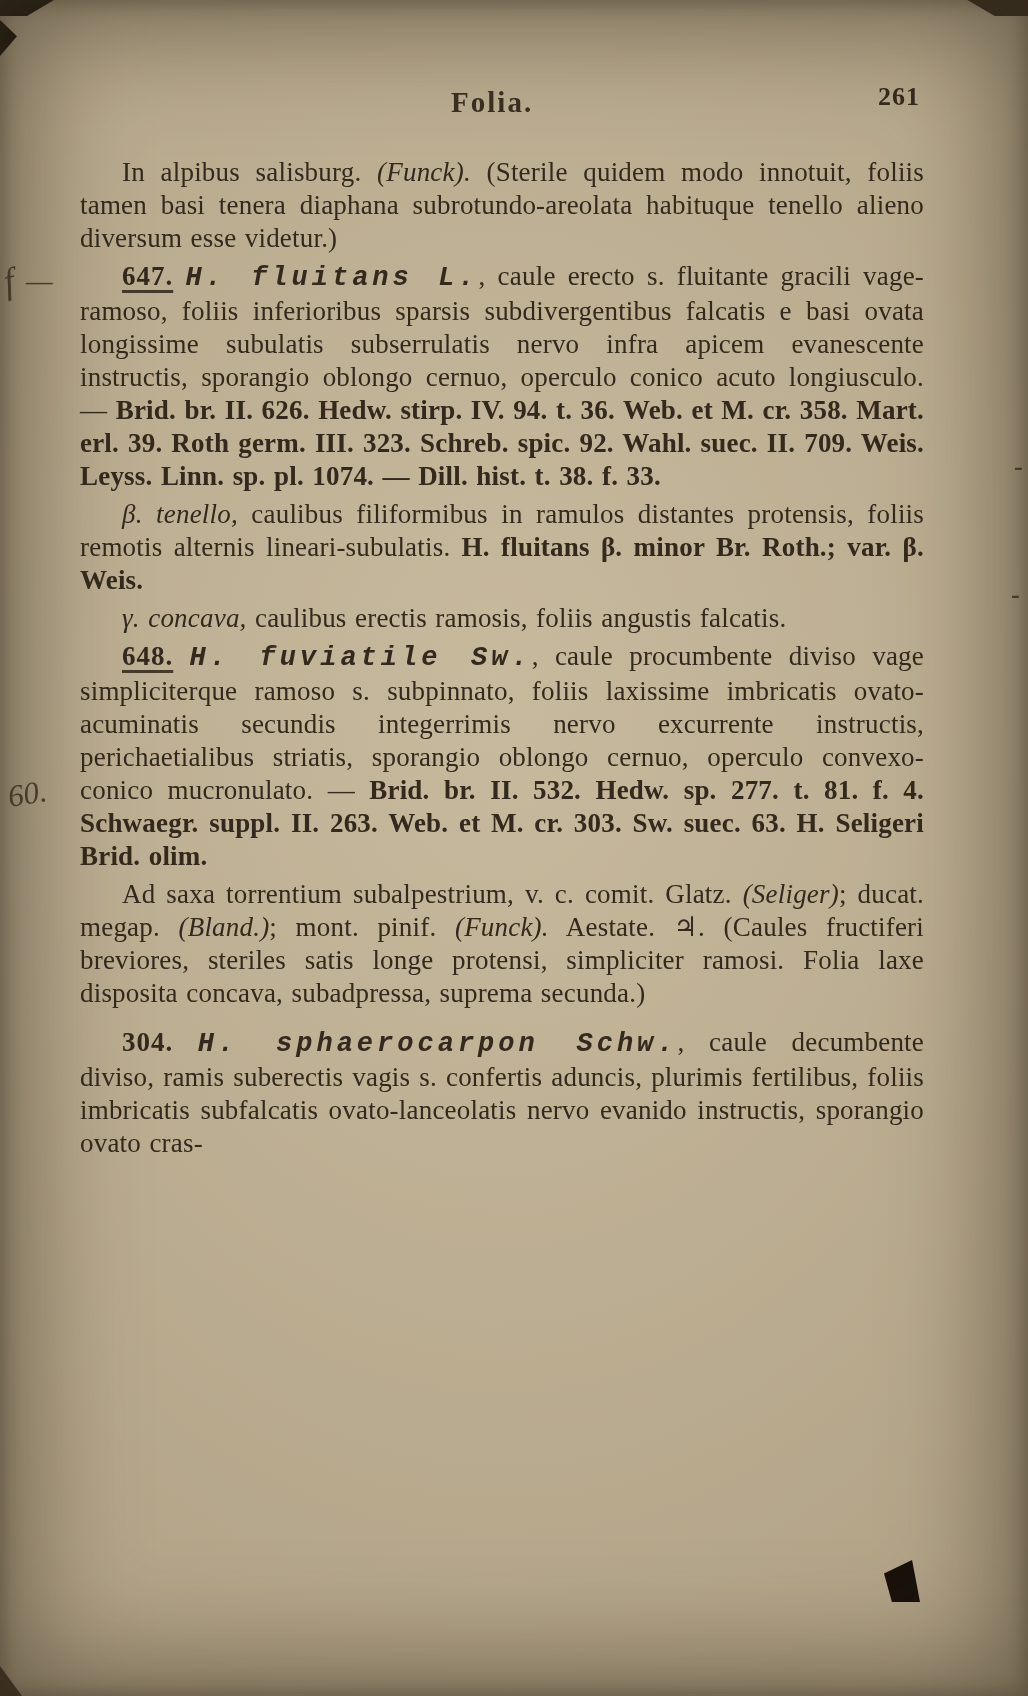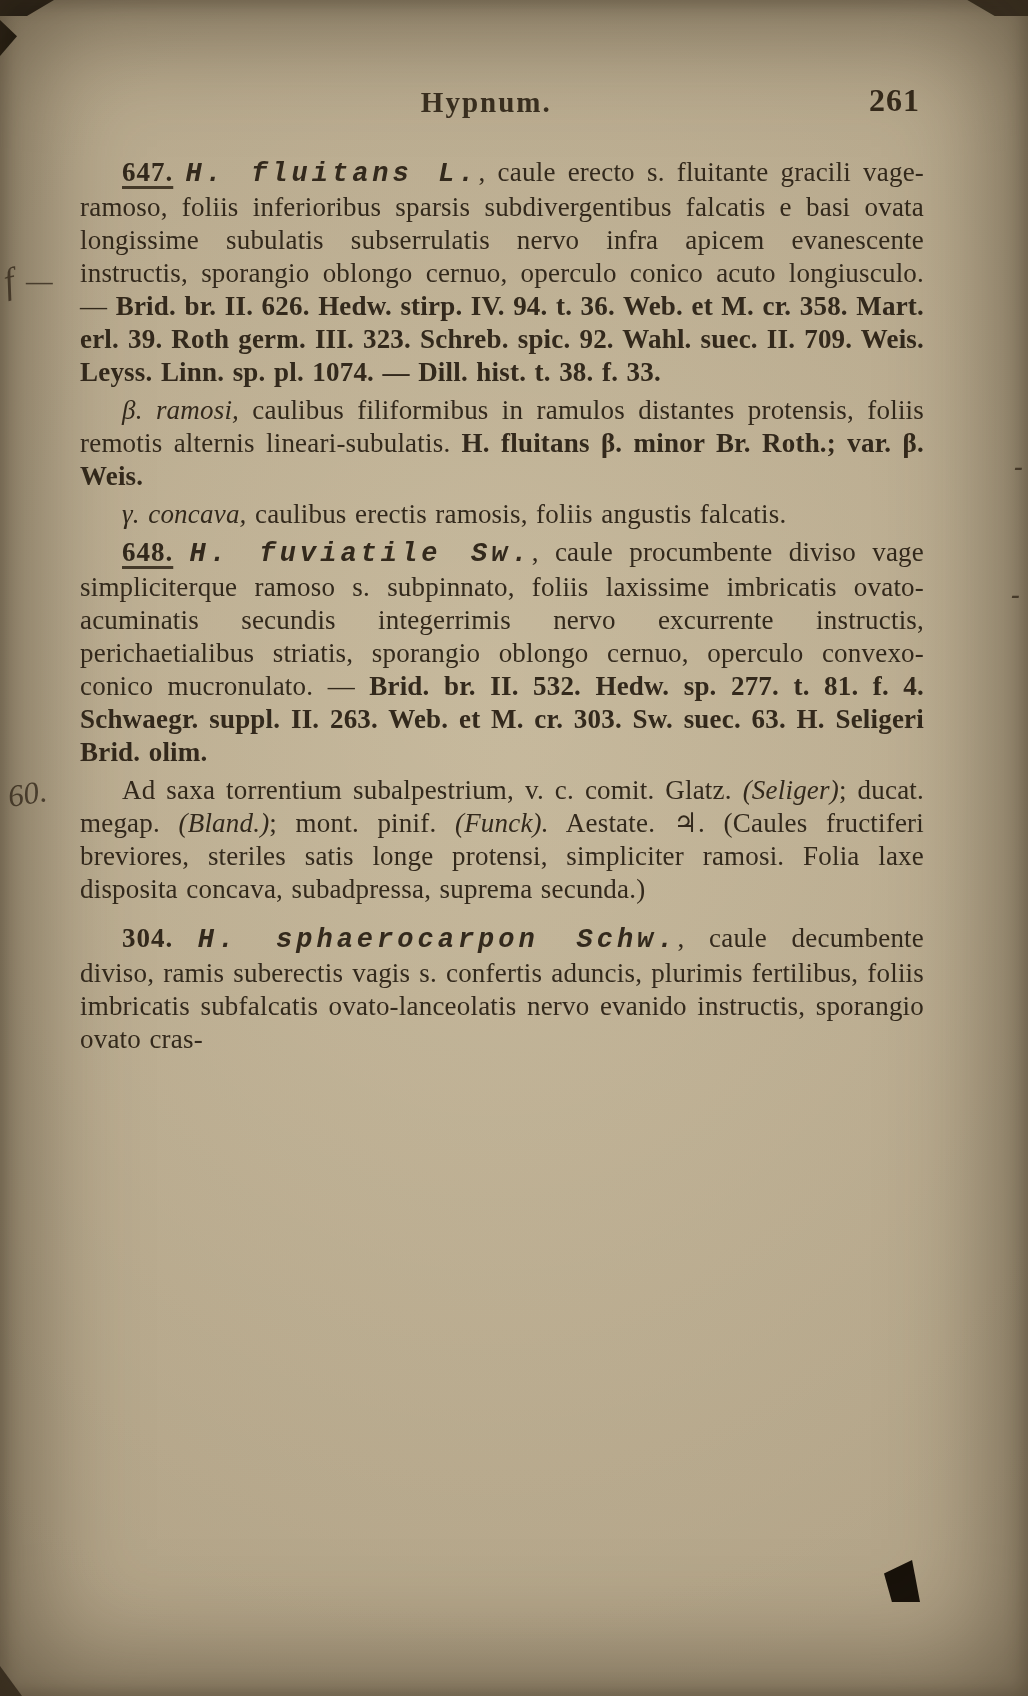--- a/index.html
+++ b/index.html
@@ -19,21 +19,21 @@
     box-shadow:inset 0 0 110px 26px rgba(55,44,28,0.55), inset 0 0 18px 4px rgba(55,44,28,0.35);
   }
   .content{position:absolute;left:80px;right:104px;top:86px;}
   .page-header{position:relative;height:46px;margin-bottom:24px;}
   .page-title{
     position:absolute;left:50%;transform:translateX(-62%);
     font-size:29px;letter-spacing:2px;font-weight:bold;color:#3a2f20;
   }
   .page-number{
     position:absolute;right:4px;top:-4px;
-    font-size:32px;font-weight:bold;color:#352a1b;letter-spacing:1px;
+    font-size:26px;font-weight:bold;color:#352a1b;letter-spacing:1px;
   }
   p.para{
     margin:0;
     text-align:justify;
     font-size:27px;line-height:33px;
     text-indent:42px;
     word-spacing:1.5px;
     letter-spacing:0.2px;
   }
   p.gap{margin-top:5px}
@@ -83,25 +83,26 @@
 
   <div class="marginal m-f">f</div>
   <div class="marginal m-dash">—</div>
   <div class="marginal m-60">60.</div>
   <div class="marginal m-r1">-</div>
   <div class="marginal m-r2">-</div>
 
   <div class="content">
 
     <div class="page-header">
-      <span class="page-title">Hypnum.</span>
+      <span class="page-title">Folia.</span>
       <span class="page-number">261</span>
     </div>
 
+    <p class="para"><span class="seg-normal">In alpibus salisburg. </span><span class="seg-italic">(Funck).</span><span class="seg-normal">  (Sterile quidem modo innotuit, foliis tamen basi tenera diaphana subrotundo-areolata habituque tenello alieno diversum esse videtur.)</span></p>
     <p class="para gap"><span class="seg-numul">647.</span><span class="seg-normal"> </span><span class="seg-species">H. fluitans L.</span><span class="seg-normal">, caule erecto s. fluitante gracili vage-ramoso, foliis inferioribus sparsis subdivergentibus falcatis e basi ovata longissime subulatis subserrulatis nervo infra apicem evanescente instructis, sporangio oblongo cernuo, operculo conico acuto longiusculo. — </span><span class="seg-bolditalic">Brid. br. II. 626. Hedw. stirp. IV. 94. t. 36. Web. et M. cr. 358. Mart. erl. 39. Roth germ. III. 323. Schreb. spic. 92. Wahl. suec. II. 709. Weis. Leyss. Linn. sp. pl. 1074. — Dill. hist. t. 38. f. 33.</span></p>
-    <p class="para gap"><span class="seg-italic">β. ramosi,</span><span class="seg-normal"> caulibus filiformibus in ramulos distantes protensis, foliis remotis alternis lineari-subulatis. </span><span class="seg-bolditalic">H. fluitans β. minor Br. Roth.; var. β. Weis.</span></p>
+    <p class="para gap"><span class="seg-italic">β. tenello,</span><span class="seg-normal"> caulibus filiformibus in ramulos distantes protensis, foliis remotis alternis lineari-subulatis. </span><span class="seg-bolditalic">H. fluitans β. minor Br. Roth.; var. β. Weis.</span></p>
     <p class="para gap"><span class="seg-italic">γ. concava,</span><span class="seg-normal"> caulibus erectis ramosis, foliis angustis falcatis.</span></p>
     <p class="para gap"><span class="seg-numul">648.</span><span class="seg-normal"> </span><span class="seg-species">H. fuviatile Sw.</span><span class="seg-normal">, caule procumbente diviso vage simpliciterque ramoso s. subpinnato, foliis laxissime imbricatis ovato-acuminatis secundis integerrimis nervo excurrente instructis, perichaetialibus striatis, sporangio oblongo cernuo, operculo convexo-conico mucronulato. — </span><span class="seg-bolditalic">Brid. br. II. 532. Hedw. sp. 277. t. 81. f. 4. Schwaegr. suppl. II. 263. Web. et M. cr. 303. Sw. suec. 63. H. Seligeri Brid. olim.</span></p>
     <p class="para gap"><span class="seg-normal">Ad saxa torrentium subalpestrium, v. c. comit. Glatz. </span><span class="seg-italic">(Seliger)</span><span class="seg-normal">; ducat. megap. </span><span class="seg-italic">(Bland.)</span><span class="seg-normal">; mont. pinif. </span><span class="seg-italic">(Funck).</span><span class="seg-normal"> Aestate. ♃. (Caules fructiferi breviores, steriles satis longe protensi, simpliciter ramosi. Folia laxe disposita concava, subadpressa, suprema secunda.)</span></p>
     <p class="para gap-lg"><span class="seg-num">304.</span><span class="seg-normal"> </span><span class="seg-species">H. sphaerocarpon Schw.</span><span class="seg-normal">, caule decumbente diviso, ramis suberectis vagis s. confertis aduncis, plurimis fertilibus, foliis imbricatis subfalcatis ovato-lanceolatis nervo evanido instructis, sporangio ovato cras-</span></p>
 
   </div>
 </div>
 
 </body></html>

